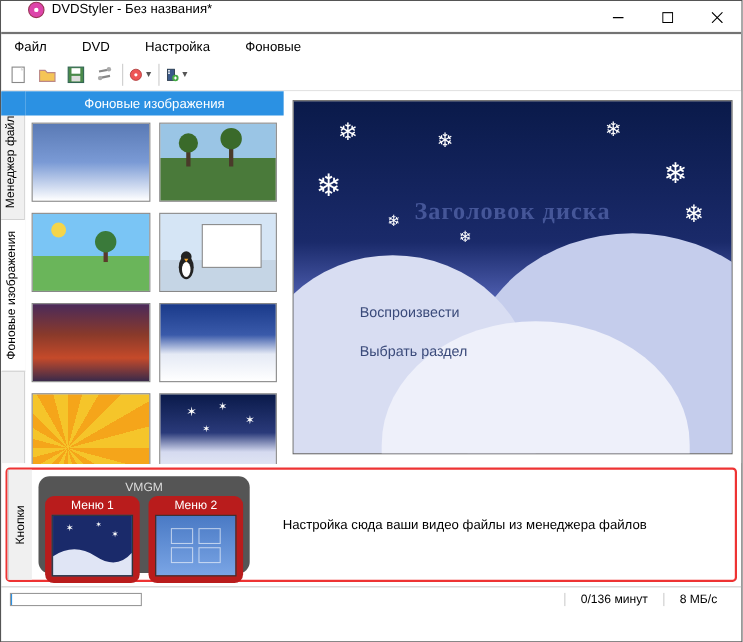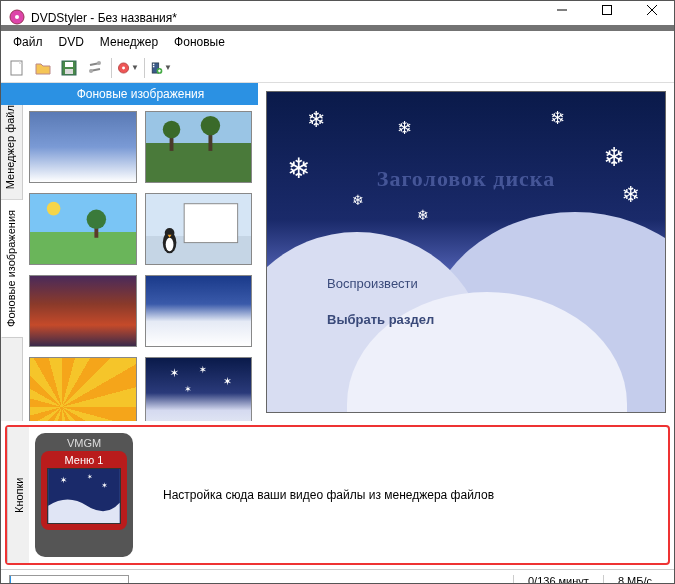--- a/index.html
+++ b/index.html
@@ -1,25 +1,25 @@
 <!DOCTYPE html>
 <html><head>
 <meta charset="utf-8">
 <style>
   * { box-sizing: border-box; margin: 0; padding: 0; }
   body { font-family: "Segoe UI", Tahoma, sans-serif; font-size: 12px; background: #fff; width: 675px; height: 584px; overflow: hidden; border: 1px solid #555; }
   
   
-  .titlebar { height: 30px; background: #fff; display: flex; align-items: flex-end; padding: 0 0 0 8px; border-bottom: 6px solid #737373; }
+  .titlebar { height: 30px; background: #fff; display: flex; align-items: flex-start; padding: 0 0 0 24px; border-bottom: 2px solid #737373; }
   .titlebar .app-icon { width: 16px; height: 16px; margin-right: 6px; }
   .titlebar .title { flex: 1; font-size: 12px; color: #000; }
   .titlebar .winbtn { width: 45px; height: 30px; display: flex; align-items: center; justify-content: center; color: #000; }
   
   
-  .menubar { height: 22px; display: flex; align-items: center; padding: 0 4px; gap: 0; }
+  .menubar { height: 22px; display: flex; align-items: center; padding: 0 4px; gap: 16px; }
   .menubar .menu-item { padding: 2px 8px; font-size: 12px; cursor: default; }
   
   
   .toolbar { height: 30px; display: flex; align-items: center; padding: 2px 4px; gap: 2px; border-bottom: 1px solid #ddd; }
   .toolbar .tbtn { width: 24px; height: 24px; display: flex; align-items: center; justify-content: center; border: 1px solid transparent; }
   .toolbar .sep { width: 1px; height: 20px; background: #ccc; margin: 0 2px; }
   .toolbar .dropdown-arrow { font-size: 8px; color: #555; margin-left: 1px; }
   
   
   .main { display: flex; height: 338px; }
@@ -38,27 +38,27 @@
   .bg-grid::-webkit-scrollbar { width: 16px; }
   .bg-grid::-webkit-scrollbar-track { background: #f0f0f0; }
   .bg-grid::-webkit-scrollbar-thumb { background: #c0c0c0; border: 1px solid #a0a0a0; }
   .bg-grid::-webkit-scrollbar-button { background: #f0f0f0; height: 16px; border: 1px solid #ccc; }
   
   .preview { flex: 1; background: #fff; padding: 8px; position: relative; }
   .preview-surface { width: 100%; height: 100%; position: relative; background: linear-gradient(#0a1a4a 0%, #1a2a6a 40%, #4a5aaa 55%, #9aa5d5 100%); border: 1px solid #666; overflow: hidden; }
   .hill1 { position: absolute; bottom: 0; left: -40px; width: 260px; height: 180px; background: #d8ddf2; border-radius: 50% 50% 0 0 / 70% 70% 0 0; }
   .hill2 { position: absolute; bottom: 0; right: -60px; width: 300px; height: 200px; background: #c5cdec; border-radius: 50% 50% 0 0 / 65% 65% 0 0; }
   .hill3 { position: absolute; bottom: -20px; left: 80px; width: 280px; height: 140px; background: #eef0fa; border-radius: 50% 50% 0 0 / 80% 80% 0 0; }
-  .disc-title { position: absolute; top: 74px; width: 100%; text-align: center; font-size: 22px; font-weight: bold; color: #5566aa; opacity: 0.75; font-family: Georgia, serif; letter-spacing: 1px; }
+  .disc-title { position: absolute; top: 87px; width: 100%; text-align: center; font-size: 22px; font-weight: bold; color: #5566aa; opacity: 0.75; font-family: Georgia, serif; letter-spacing: 1px; }
   .menu-opt { position: absolute; left: 60px; font-size: 13px; color: #3a4a7a; font-weight: 500; }
   .menu-opt.opt1 { top: 184px; }
-  .menu-opt.opt2 { top: 220px; font-weight: bold; }
-  
-  
-  .bottom { height: 140px; display: flex; border: 2px solid #e33; margin: 4px; border-radius: 4px; padding: 6px; }
+  .menu-opt.opt2 { top: 220px; }
+  
+  
+  .bottom { height: 104px; display: flex; border: 2px solid #e33; margin: 4px; border-radius: 4px; padding: 6px; }
   .bottom-tab { width: 22px; writing-mode: vertical-rl; transform: rotate(180deg); font-size: 11px; display: flex; align-items: center; justify-content: center; background: #f0f0f0; border-right: 1px solid #ccc; margin: -6px 6px -6px -6px; }
   .vmgm-group { background: #555; border-radius: 10px; padding: 4px 6px 6px 6px; display: flex; flex-direction: column; }
   .vmgm-label { color: #ddd; font-size: 11px; text-align: center; padding-bottom: 2px; }
   .menu-row { display: flex; gap: 8px; }
   .menu-card { background: #b91c1c; border-radius: 8px; padding: 3px 6px 6px 6px; }
   .menu-card-label { color: #fff; font-size: 11px; text-align: center; padding-bottom: 2px; }
   .menu-thumb { width: 74px; height: 56px; border: 1px solid #333; background: #3a5a9a; position: relative; overflow: hidden; }
   
   .drop-text { flex: 1; display: flex; align-items: center; padding-left: 30px; font-size: 12px; color: #000; }
   
@@ -103,21 +103,21 @@
   <div class="winbtn close">
       <svg width="10" height="10" viewBox="0 0 10 10">
         <path d="M0 0 L10 10 M10 0 L0 10" stroke="#000" stroke-width="1"></path>
       </svg>
     </div>
 </div>
 
 <div class="menubar">
   <div class="menu-item">Файл</div>
   <div class="menu-item">DVD</div>
-  <div class="menu-item">Менеджер</div>
+  <div class="menu-item">Настройка</div>
   <div class="menu-item">Фоновые</div>
 </div>
 
 <div class="toolbar">
   <div class="tbtn">
       <svg width="18" height="18" viewBox="0 0 18 18">
         <rect x="3" y="2" width="11" height="14" fill="#fff" stroke="#888"></rect>
         <path d="M11 2 L14 5 L11 5 Z" fill="#ddd"></path>
       </svg>
     </div>
@@ -240,20 +240,31 @@
         <div class="menu-thumb">
           <svg width="100%" height="100%" viewBox="0 0 74 56">
               <rect width="74" height="56" fill="#1a2a6a"></rect>
               <path d="M0 38 Q20 25 40 38 T74 35 V56 H0 Z" fill="#e0e5f5"></path>
               <text x="12" y="14" font-size="9" fill="#fff">✶</text>
               <text x="40" y="10" font-size="7" fill="#fff">✶</text>
               <text x="55" y="20" font-size="8" fill="#fff">✶</text>
             </svg>
         </div>
       </div>
+      <div class="menu-card">
+        <div class="menu-card-label">Меню 2</div>
+        <div class="menu-thumb" style="background:linear-gradient(#4a7ac5,#7aa5e5)">
+          <svg width="100%" height="100%" viewBox="0 0 74 56">
+              <rect x="14" y="12" width="20" height="14" fill="none" stroke="#fff" opacity="0.6"></rect>
+              <rect x="40" y="12" width="20" height="14" fill="none" stroke="#fff" opacity="0.6"></rect>
+              <rect x="14" y="30" width="20" height="14" fill="none" stroke="#fff" opacity="0.6"></rect>
+              <rect x="40" y="30" width="20" height="14" fill="none" stroke="#fff" opacity="0.6"></rect>
+            </svg>
+        </div>
+      </div>
     </div>
   </div>
   <div class="drop-text">Настройка сюда ваши видео файлы из менеджера файлов</div>
 </div>
 
 <div class="statusbar">
   <div class="sb-sizebar">
       <div class="sb-sizefill"></div>
     </div>
   <div class="sb-spacer"></div>

